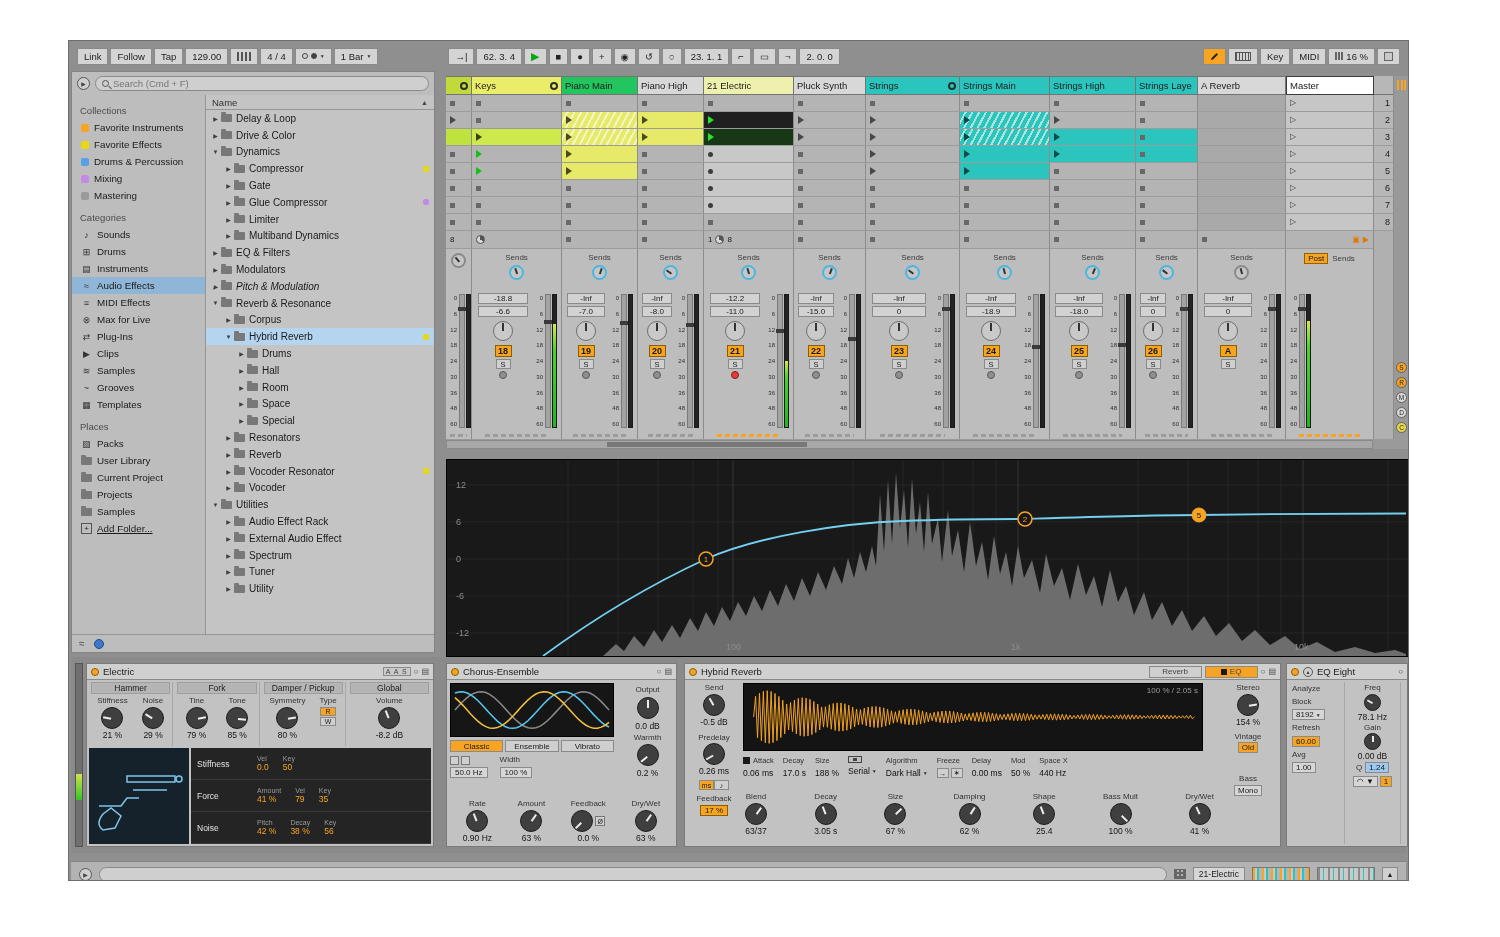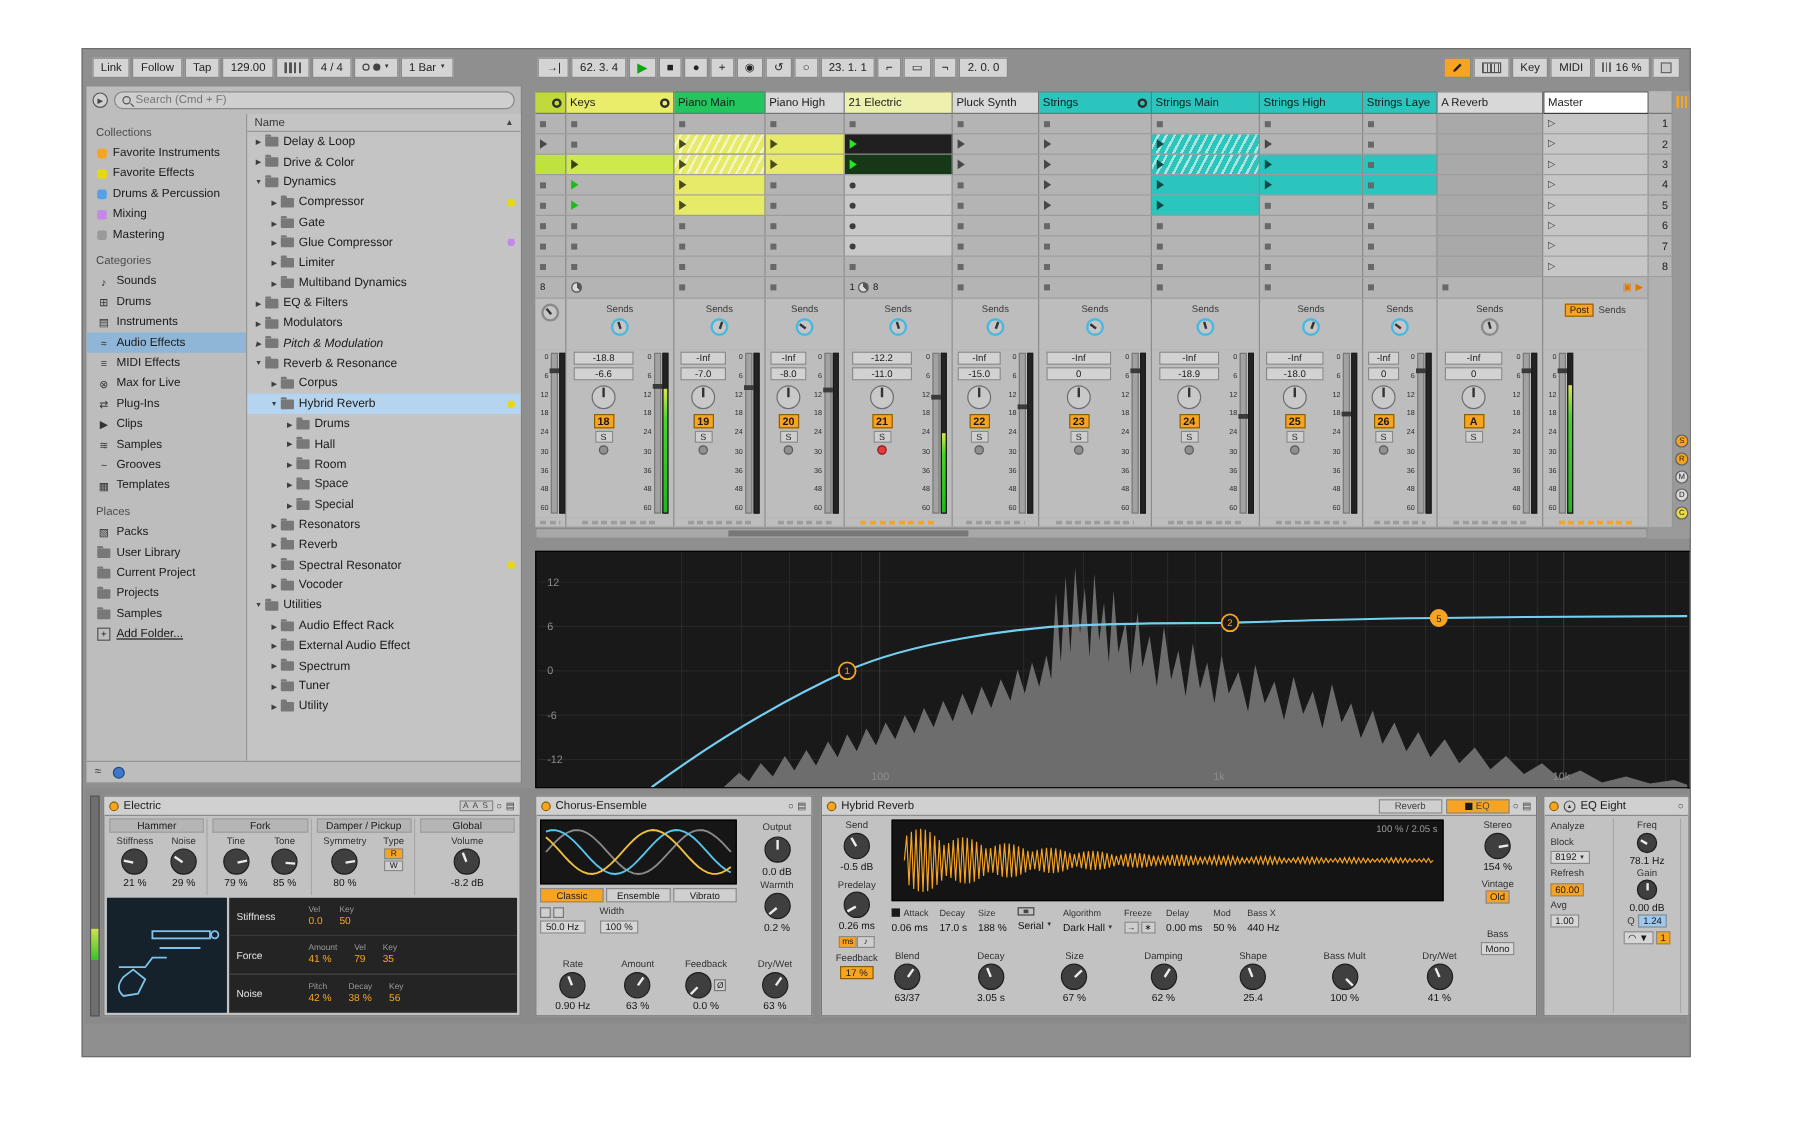--- a/index.html
+++ b/index.html
@@ -486,21 +486,21 @@
               <span class="tree-label">Resonators</span>
             </div>
             <div class="tree-row" style="padding-left: 17px;">
               <span class="tree-arrow">▶</span>
               <i class="folder-ic"></i>
               <span class="tree-label">Reverb</span>
             </div>
             <div class="tree-row" style="padding-left: 17px;">
               <span class="tree-arrow">▶</span>
               <i class="folder-ic"></i>
-              <span class="tree-label">Spectral Resonator</span>
+              <span class="tree-label">Vocoder Resonator</span>
               <i class="tree-dot" style="background: rgb(232, 216, 14);"></i>
             </div>
             <div class="tree-row" style="padding-left: 17px;">
               <span class="tree-arrow">▶</span>
               <i class="folder-ic"></i>
               <span class="tree-label">Vocoder</span>
             </div>
             <div class="tree-row" style="padding-left: 4px;">
               <span class="tree-arrow">▼</span>
               <i class="folder-ic"></i>
@@ -1727,21 +1727,21 @@
           <div class="hparam">
             <div class="hplabel">
               <span>Mod</span>
             </div>
             <div class="hpval">
               <span>50 %</span>
             </div>
           </div>
           <div class="hparam">
             <div class="hplabel">
-              <span>Bass X</span>
+              <span>Space X</span>
             </div>
             <div class="hpval">
               <span>440 Hz</span>
             </div>
           </div>
         </div>
       <div class="hy-bottom">
         <div class="hy-knobs" id="hyKnobs">
             <div class="pgroup">
               <span class="plabel">Blend</span>
@@ -1829,14 +1829,23 @@
             <div class="fbrow">
               <span class="ebox">◠ ▼</span>
               <span class="ebox orange">1</span>
             </div>
           </div>
           <div class="eqband"></div>
         </div>
     </div>
   </div>
 
+  <div class="statusbar">
+    <i class="circ-btn">▶</i>
+    <div class="status-input"></div>
+    <i class="mini-grid-ic"></i>
+    <span class="status-chip">21-Electric</span>
+    <div class="mini-ov a"></div>
+    <div class="mini-ov b"></div>
+    <i class="up-btn">▲</i>
+  </div>
 
 </div>
 
 </body></html>

